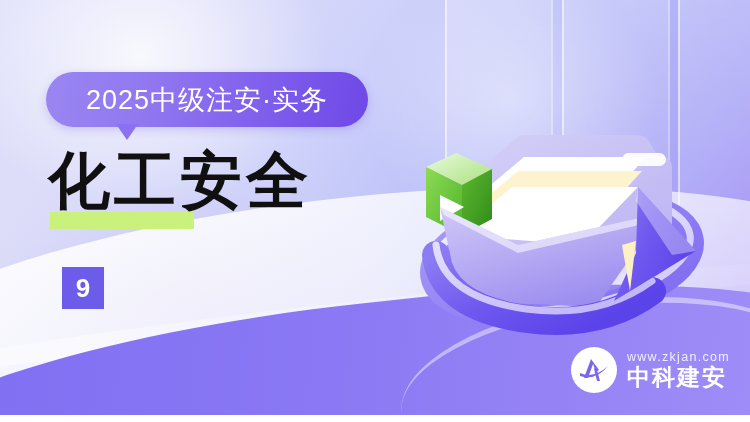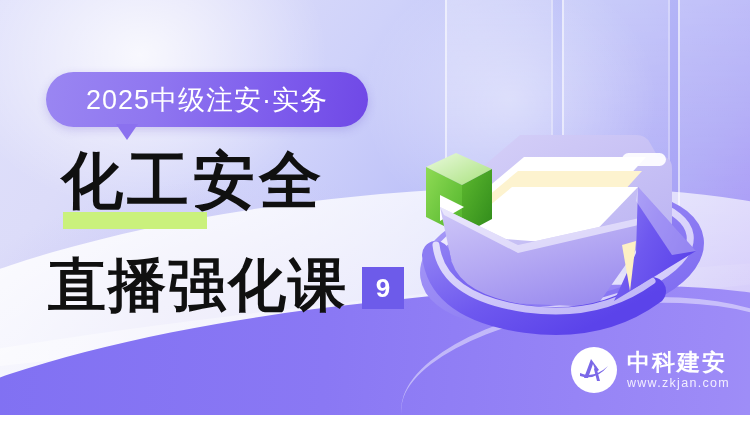--- a/index.html
+++ b/index.html
@@ -106,21 +106,21 @@
     left: 116px; top: 124px;
     width: 0; height: 0;
     border-left: 11px solid transparent;
     border-right: 11px solid transparent;
     border-top: 16px solid #8b71ef;
   }
 
   
   #headline { position: absolute; left: 48px; top: 150px; }
   .line { position: relative; line-height: 1.0; white-space: nowrap; }
-  #line1 { height: 76px; margin-left: 13px; }
+  #line1 { height: 76px; }
   #line2 { height: 70px; margin-top: 18px; display: flex; align-items: flex-end; }
 
   #hl-green {
     position: absolute;
     left: 2px; top: 62px;
     width: 144px; height: 17px;
     background: #caf17c;
     z-index: 0;
   }
   .hl-text {
@@ -283,35 +283,34 @@
     <span id="badge-pill-text">2025中级注安·实务</span>
   </div>
   <div id="badge-tail"></div>
 
   <div id="headline">
     <div class="line" id="line1">
       <span id="hl-green"></span>
       <span class="hl-text">化工安全</span>
     </div>
     <div class="line" id="line2">
-      <span class="hl-text">直播强化课</span>
       <span id="num-badge">
         <span id="num-badge-text">9</span>
       </span>
     </div>
   </div>
 
   <div id="logo">
     <span id="logo-mark">
       <svg width="40" height="40" viewBox="0 0 40 40" xmlns="http://www.w3.org/2000/svg">
         <circle cx="20" cy="20" r="19" fill="#ffffff"></circle>
         <path d="M17,9 L10,28 L14,28 L19,14 L22,22 L25,20 Z" fill="#7b68e8"></path>
         <path d="M6,23 Q20,29 34,16 Q22,31 6,26 Z" fill="#7b68e8"></path>
         <path d="M22,16 L26,31 L23,31 L20,19 Z" fill="#7b68e8"></path>
       </svg>
     </span>
     <span id="logo-text">
+      <span id="logo-url">www.zkjan.com</span>
       <span id="logo-name">中科建安</span>
-      <span id="logo-url">www.zkjan.com</span>
     </span>
   </div>
 
 </div>
 
 </body></html>

